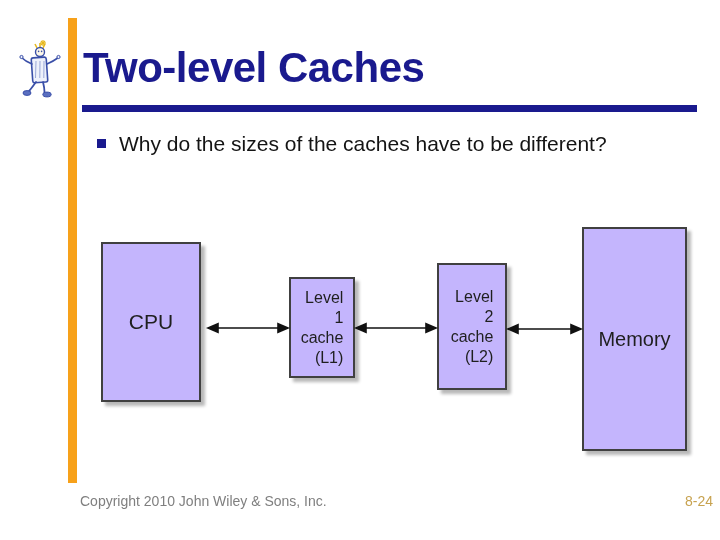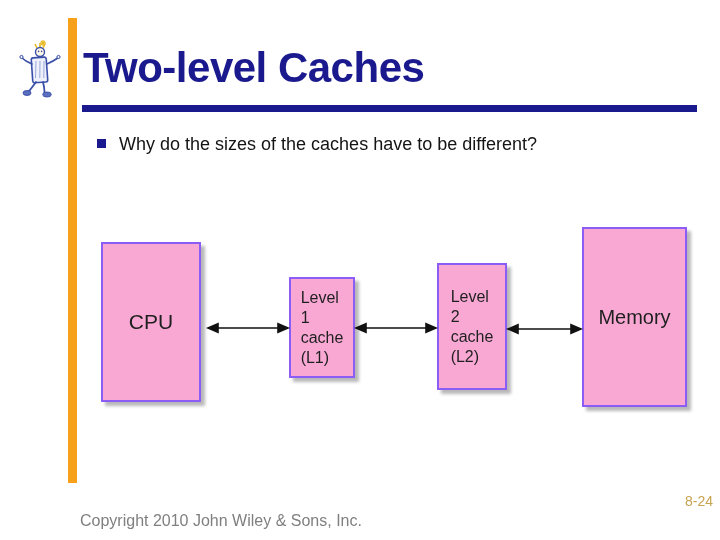--- a/index.html
+++ b/index.html
@@ -31,39 +31,39 @@
   
   .bullet-item{
     position:absolute;left:85px;top:128px;width:545px;
     display:flex;align-items:flex-start;
   }
   .bullet-marker{
     flex:0 0 auto;width:9px;height:9px;background:#1a1a8e;
     margin-top:11px;margin-right:13px;
   }
   .bullet-text{
-    font-size:18px;line-height:32px;color:#141414;
+    font-size:21px;line-height:32px;color:#141414;
   }
   
   .node{
     position:absolute;box-sizing:border-box;
-    border:2px solid #8b5cf6;background:#f9a8d4;
+    border:2px solid #404040;background:#c4b5fd;
     box-shadow:4px 4px 3px rgba(0,0,0,0.28);
     display:flex;align-items:center;justify-content:center;
-    text-align:left;color:#1f1f1f;
+    text-align:right;color:#1f1f1f;
   }
   .node-cpu   {left:89px; top:242px;width:100px;height:160px;font-size:21px;}
   .node-l1    {left:277px;top:277px;width:66px; height:101px;font-size:16px;line-height:20px;}
   .node-l2    {left:425px;top:263px;width:70px; height:127px;font-size:16px;line-height:20px;}
-  .node-memory{left:570px;top:227px;width:105px;height:180px;font-size:20px;}
+  .node-memory{left:570px;top:227px;width:105px;height:224px;font-size:20px;}
   .arrows{position:absolute;left:0;top:0;width:720px;height:540px;pointer-events:none;}
   
   .copyright{
-    position:absolute;left:68px;top:512px;
-    font-size:16px;color:#7f7f7f;text-align:center;
+    position:absolute;left:68px;top:493px;
+    font-size:14px;color:#7f7f7f;text-align:center;
   }
   .page-number{
     position:absolute;right:19px;top:493px;
     font-size:14px;color:#c7a24f;
   }
 </style>
 </head>
 <body>
 
 <div class="slide">

